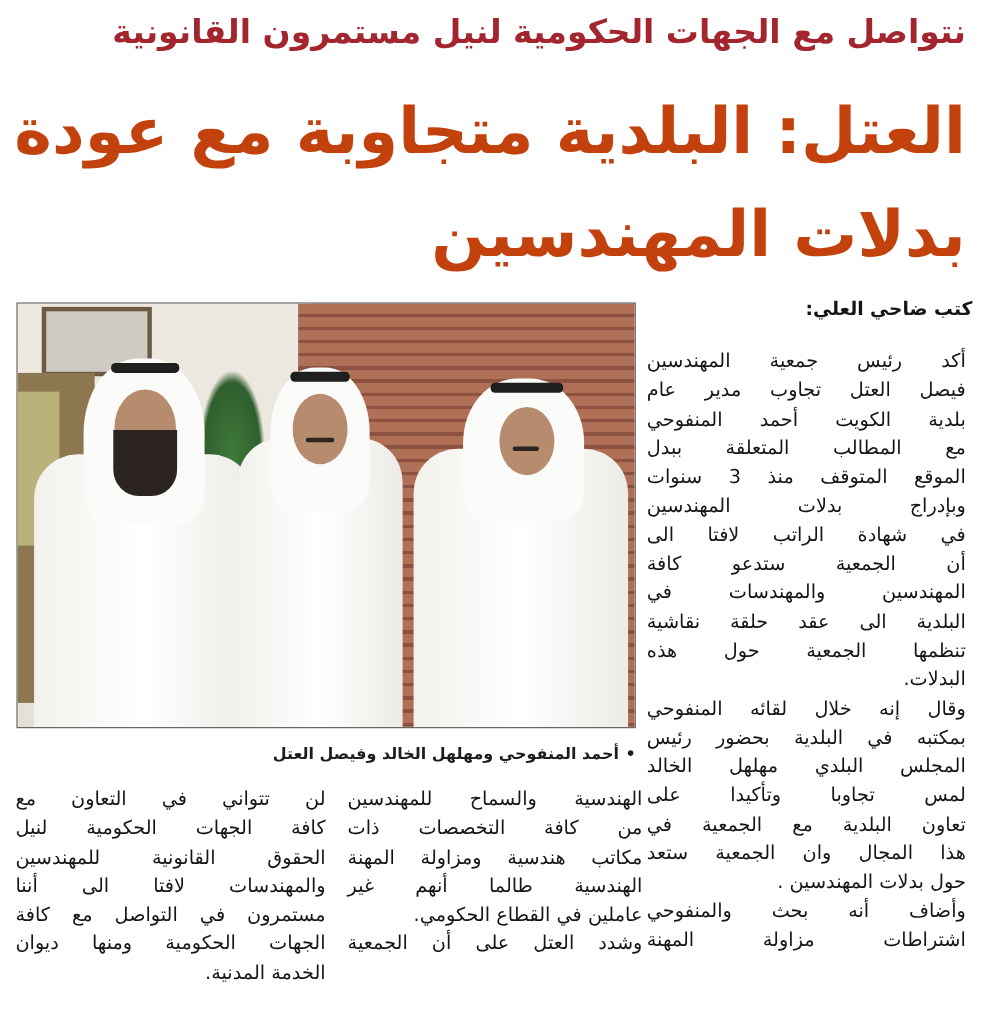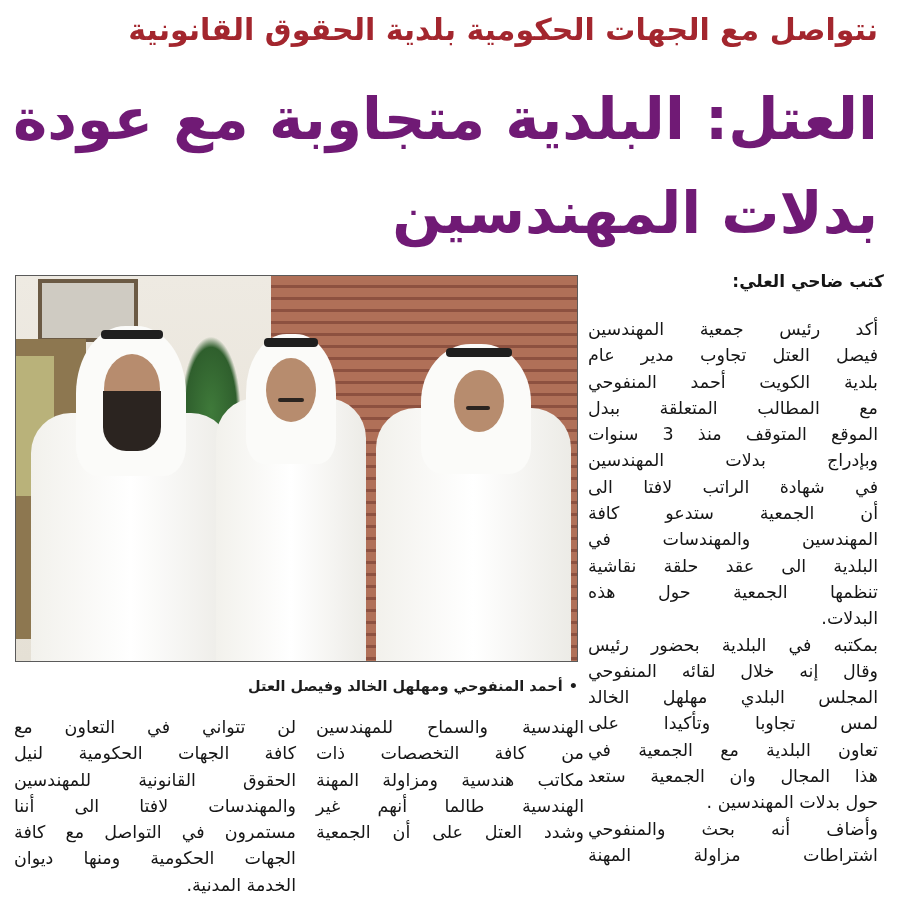--- a/index.html
+++ b/index.html
@@ -10,21 +10,21 @@
   .kicker {
     position: absolute; right: 22px; top: 8px; width: 860px;
     direction: rtl; text-align: right;
     font-family: "DejaVu Sans", sans-serif; font-weight: bold;
     font-size: 30px; line-height: 44px; color: #a3262e; white-space: nowrap;
   }
   .headline {
     position: absolute; right: 22px; top: 72px; width: 870px;
     direction: rtl; text-align: right;
     font-family: "DejaVu Sans", sans-serif; font-weight: bold;
-    font-size: 58px; line-height: 94px; color: #701a75; letter-spacing: -1px;
+    font-size: 58px; line-height: 94px; color: #c2410c; letter-spacing: -1px;
   }
   .headline span { display: block; white-space: nowrap; }
   .byline {
     position: absolute; right: 16px; top: 268px; width: 300px;
     direction: rtl; text-align: right;
     font-weight: bold; font-size: 17px; line-height: 26px; color: #151515;
   }
   .col {
     position: absolute; direction: rtl; text-align: justify;
     font-weight: normal; font-size: 17.5px; line-height: 26.3px; color: #161616;
@@ -60,21 +60,21 @@
   .caption {
     position: absolute; right: 322px; top: 676px; width: 560px;
     direction: rtl; 
     font-weight: bold; font-size: 14.5px; line-height: 20px; color: #1d1d1d; white-space: nowrap;
   }
   .caption .bullet { margin-left: 6px; }
 </style>
 </head>
 <body>
 
-<div class="kicker">نتواصل مع الجهات الحكومية بلدية الحقوق القانونية</div>
+<div class="kicker">نتواصل مع الجهات الحكومية لنيل مستمرون القانونية</div>
 
 <div class="headline">
   <span>العتل: البلدية متجاوبة مع عودة</span>
   <span>بدلات المهندسين</span>
 </div>
 
 <div class="byline">كتب ضاحي العلي:</div>
 
 <div class="photo">
   <div class="wall"></div>
@@ -119,36 +119,37 @@
   <span class="ln">بلدية الكويت أحمد المنفوحي</span>
   <span class="ln">مع المطالب المتعلقة ببدل</span>
   <span class="ln">الموقع المتوقف منذ 3 سنوات</span>
   <span class="ln">وبإدراج بدلات المهندسين</span>
   <span class="ln">في شهادة الراتب لافتا الى</span>
   <span class="ln">أن الجمعية ستدعو كافة</span>
   <span class="ln">المهندسين والمهندسات في</span>
   <span class="ln">البلدية الى عقد حلقة نقاشية</span>
   <span class="ln">تنظمها الجمعية حول هذه</span>
   <span class="ln last">البدلات.</span>
+  <span class="ln">وقال إنه خلال لقائه المنفوحي</span>
   <span class="ln">بمكتبه في البلدية بحضور رئيس</span>
-  <span class="ln">وقال إنه خلال لقائه المنفوحي</span>
   <span class="ln">المجلس البلدي مهلهل الخالد</span>
   <span class="ln">لمس تجاوبا وتأكيدا على</span>
   <span class="ln">تعاون البلدية مع الجمعية في</span>
   <span class="ln">هذا المجال وان الجمعية ستعد</span>
   <span class="ln last">حول بدلات المهندسين .</span>
   <span class="ln">وأضاف أنه بحث والمنفوحي</span>
   <span class="ln">اشتراطات مزاولة المهنة</span>
 </div>
 
 <div class="col col-mid">
   <span class="ln">الهندسية والسماح للمهندسين</span>
   <span class="ln">من كافة التخصصات ذات</span>
   <span class="ln">مكاتب هندسية ومزاولة المهنة</span>
   <span class="ln">الهندسية طالما أنهم غير</span>
+  <span class="ln last">عاملين في القطاع الحكومي.</span>
   <span class="ln">وشدد العتل على أن الجمعية</span>
 </div>
 
 <div class="col col-left">
   <span class="ln">لن تتواني في التعاون مع</span>
   <span class="ln">كافة الجهات الحكومية لنيل</span>
   <span class="ln">الحقوق القانونية للمهندسين</span>
   <span class="ln">والمهندسات لافتا الى أننا</span>
   <span class="ln">مستمرون في التواصل مع كافة</span>
   <span class="ln">الجهات الحكومية ومنها ديوان</span>

